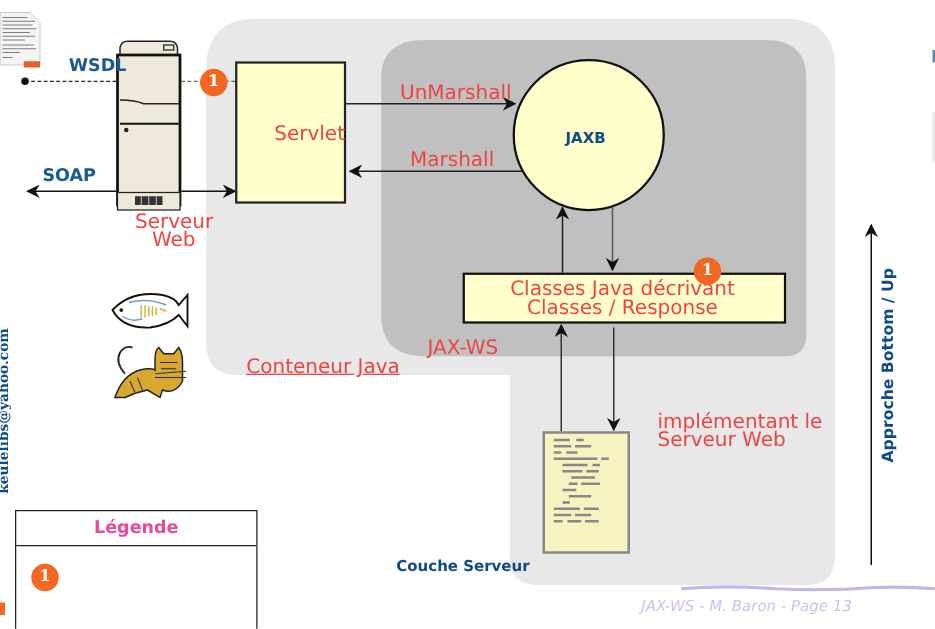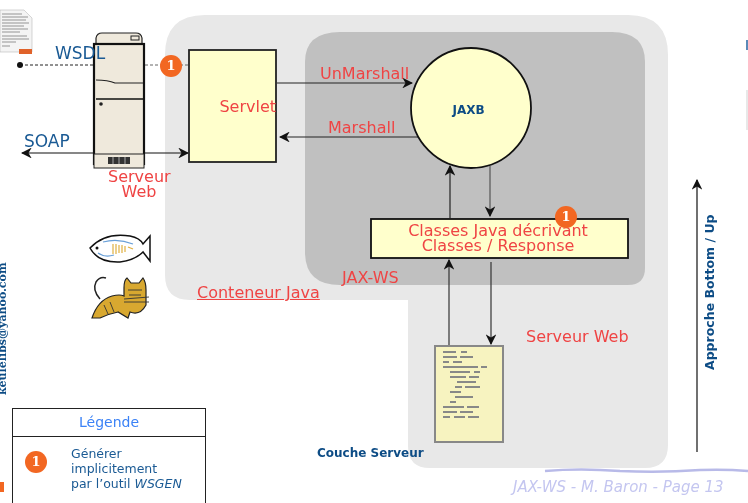--- a/index.html
+++ b/index.html
@@ -5,39 +5,39 @@
   html, body { margin: 0; padding: 0; }
   body {
     width: 748px; height: 503px; overflow: hidden; position: relative;
     background: #ffffff;
     font-family: "DejaVu Sans", sans-serif;
     color: #0d4c85;
   }
   .abs { position: absolute; }
   svg.canvas { position: absolute; left: 0; top: 0; }
   .lbl { position: absolute; color: #ef4444; font-size: 16px; line-height: 15px; white-space: nowrap; }
-  .big { font-size: 17px; color: #1a5a94; }
+  .big { font-size: 14px; color: #1a5a94; font-weight: bold; }
   .bold { font-weight: bold; }
   .center { text-align: center; }
   .badge {
     position: absolute; width: 22px; height: 22px; border-radius: 50%;
     background: #f26722; color: #fff; font-family: "DejaVu Serif", serif;
     font-weight: bold; font-size: 13px; line-height: 22px; text-align: center;
   }
   .legend {
     position: absolute; left: 12px; top: 408px; width: 192px; height: 100px;
     border: 1.5px solid #222; background: #fff;
   }
   .legend-head {
     height: 27px; border-bottom: 1.5px solid #222; text-align: center;
-    font-weight: normal; font-size: 14px; line-height: 27px; color: #3b82f6;
+    font-weight: bold; font-size: 14px; line-height: 27px; color: #ec4899;
   }
   .legend-text { position: absolute; left: 58px; top: 37px; font-size: 12.5px; line-height: 15px; color: #1a5a94; }
   .footer {
-    position: absolute; left: 513px; top: 478px; font-style: italic; font-size: 15px;
+    position: absolute; left: 513px; top: 478px; font-style: italic; font-size: 12px;
     color: #c4c6f0; font-family: "DejaVu Sans", sans-serif; white-space: nowrap;
   }
   .vert {
     position: absolute; transform-origin: left top; transform: rotate(-90deg);
     white-space: nowrap;
   }
 </style>
 </head>
 <body>
 
@@ -167,55 +167,52 @@
 
   <line x1="697" y1="452" x2="697" y2="180" stroke="#111" stroke-width="1.2" marker-end="url(#arr)"></line>
 
   <path d="M545,471 Q580,468 620,471 Q660,473 700,470 Q725,469 748,471" fill="none" stroke="#b8bae8" stroke-width="2.5"></path>
 
   <rect x="746" y="40" width="2" height="10" fill="#5a8ab8"></rect>
   <rect x="746" y="90" width="2" height="40" fill="#e8e8e8"></rect>
 </svg>
 
 <div class="lbl big" style="left:55px; top:46px;">WSDL</div>
-<div class="lbl big" style="left:24px; top:134px;">SOAP</div>
+<div class="lbl big" style="left:34px; top:134px;">SOAP</div>
 <div class="lbl center" style="left:88px; top:169px; width:62px;margin-left:20px;">
   <div>Serveur</div>
   <div>Web</div>
 </div>
 
 <div class="lbl center" style="left:189px; top:99px; width:87px;text-align:right;">Servlet</div>
 <div class="lbl" style="left:320px; top:66px;">UnMarshall</div>
 <div class="lbl" style="left:328px; top:120px;">Marshall</div>
 <div class="lbl bold center" style="left:411px; top:103px; width:115px; font-size:12px; color:#0d4c85;">JAXB</div>
 
 <div class="lbl center" style="left:371px; top:223px; width:254px;">
   <div>Classes Java décrivant</div>
   <div>Classes / Response</div>
 </div>
 
 <div class="lbl" style="left:342px; top:270px;">JAX-WS</div>
 <div class="lbl" style="left:197px; top:285px;text-decoration:underline;">Conteneur Java</div>
 
 <div class="lbl" style="left:526px; top:329px;">
+  <div>implémentant le</div>
   <div>Serveur Web</div>
 </div>
 
 <div class="lbl bold" style="left:317px; top:446px; font-size:12px; color:#0d4c85;">Couche Serveur</div>
 
 <div class="badge" style="left:160px; top:55px;">1</div>
 <div class="badge" style="left:555px; top:206px;">1</div>
 
 <div class="vert bold" style="left:702px; top:370px; font-size:12.5px; color:#0d4c85;">Approche Bottom / Up</div>
 
 <div class="vert bold" style="left:-4px; top:395px; font-size:11px; color:#0d4c85; font-family:'DejaVu Serif', serif;">keulelibs@yahoo.com</div>
 <div class="abs" style="left:0px; top:482px; width:4px; height:10px; background:#f26722;"></div>
 
 <div class="legend">
   <div class="legend-head">Légende</div>
   <div class="badge" style="left:12px; top:42px;">1</div>
-  <div class="legend-text">
-    <div>Générer implicitement</div>
-    <div><span>par l’outil </span><i>WSGEN</i></div>
-  </div>
 </div>
 
 <div class="footer">JAX-WS - M. Baron - Page 13</div>
 
 </body></html>

